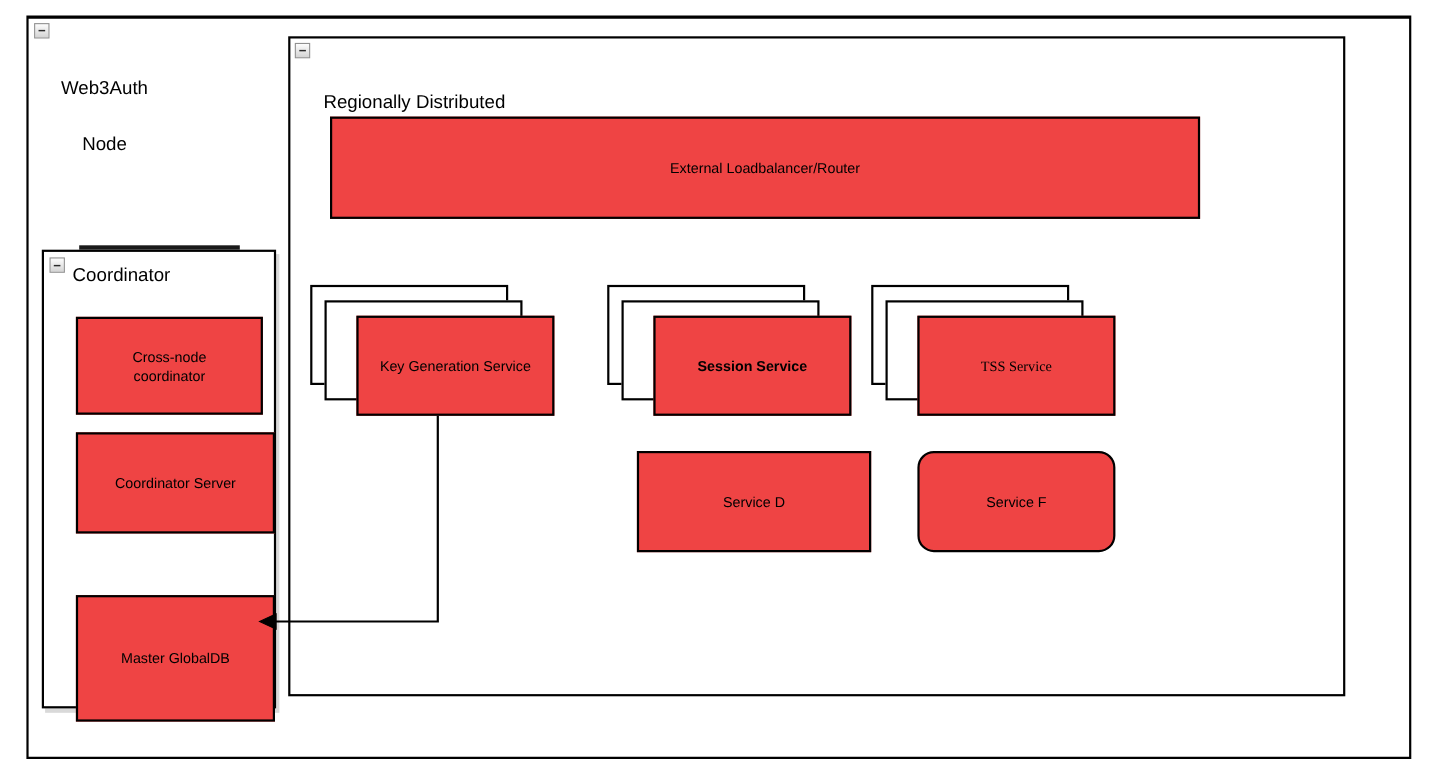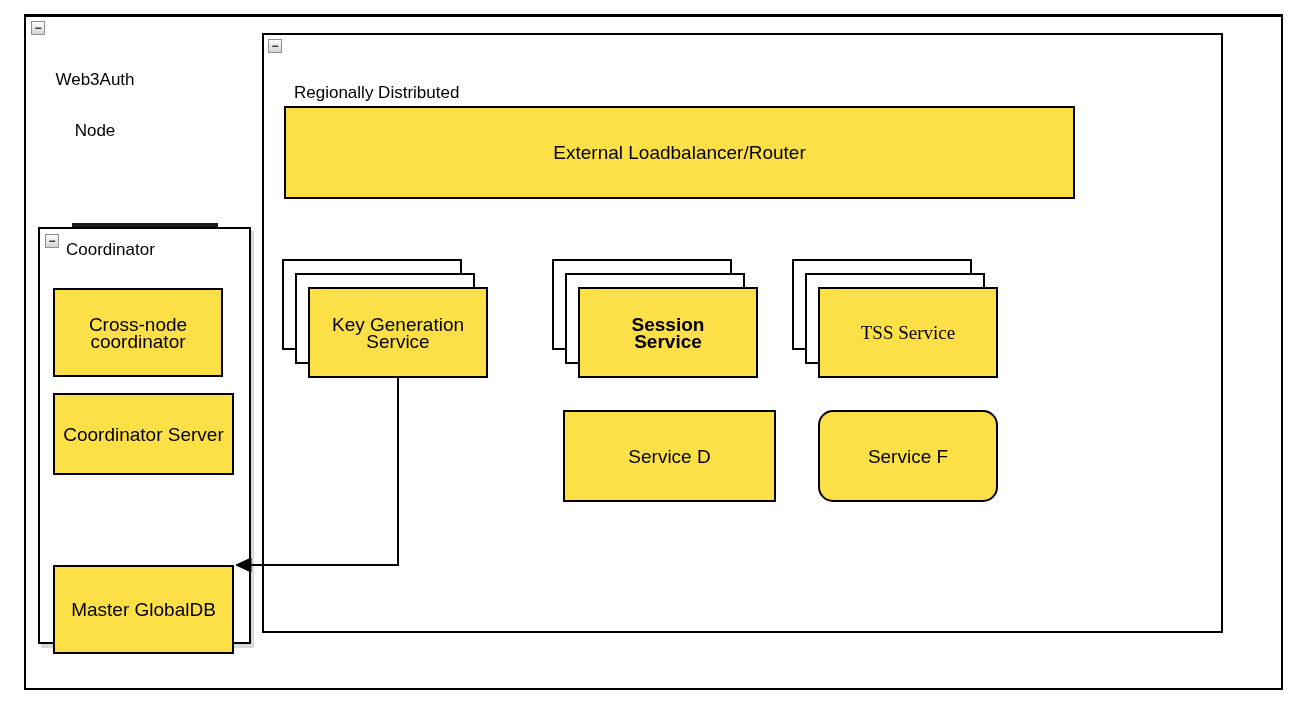--- a/index.html
+++ b/index.html
@@ -3,28 +3,29 @@
 <meta charset="utf-8">
 <style>
   * { margin: 0; padding: 0; box-sizing: border-box; }
   html, body { width: 1302px; height: 708px; background: #ffffff; overflow: hidden; }
   body { font-family: "Liberation Sans", "DejaVu Sans", sans-serif; color: #000; }
 
   .canvas { position: relative; width: 1302px; height: 708px; background: #fff; }
 
   .node-box {
     position: absolute;
-    background: #fde047;
+    background: #ef4444;
     border: 2px solid #000;
     display: flex;
     align-items: center;
     justify-content: center;
     text-align: center;
-    font-size: 19px;
+    font-size: 13px;
     line-height: 17px;
+    margin-left: 16px;
   }
 
   .container-box {
     position: absolute;
     background: #fff;
     border: 2px solid #000;
   }
 
   #outer-container { left: 24px; top: 14px; width: 1259px; height: 676px; border-top-width: 3px; }
   #region-container { left: 262px; top: 33px; width: 961px; height: 600px; }
@@ -37,22 +38,22 @@
 
   #lb-box { left: 284px; top: 106px; width: 791px; height: 93px; }
 
   .stack-back { position: absolute; width: 180px; height: 91px; background: #fff; border: 2px solid #000; }
   .stack-front { width: 180px; height: 91px; padding: 16px; }
 
   #svc-d { left: 563px; top: 410px; width: 213px; height: 92px; }
   #svc-f { left: 818px; top: 410px; width: 180px; height: 92px; border-radius: 15px; }
 
   #coord-box-0 { left: 53px; top: 288px; width: 170px; height: 89px; padding: 6px 24px; }
-  #coord-box-1 { left: 53px; top: 393px; width: 181px; height: 82px; justify-content: center; }
-  #coord-box-2 { left: 53px; top: 565px; width: 181px; height: 89px; }
+  #coord-box-1 { left: 53px; top: 393px; width: 181px; height: 92px; justify-content: center; }
+  #coord-box-2 { left: 53px; top: 541px; width: 181px; height: 115px; }
 
   .collapse-btn {
     position: absolute; width: 14px; height: 14px;
     border: 1px solid #909090;
     background: linear-gradient(180deg, #fdfdfd 0%, #d4d4d4 100%);
     display: flex; align-items: center; justify-content: center;
     font-size: 12px; font-weight: bold; color: #2b2b2b;
     line-height: 10px; cursor: pointer; user-select: none;
   }
   #collapse-outer { left: 31px; top: 21px; }

